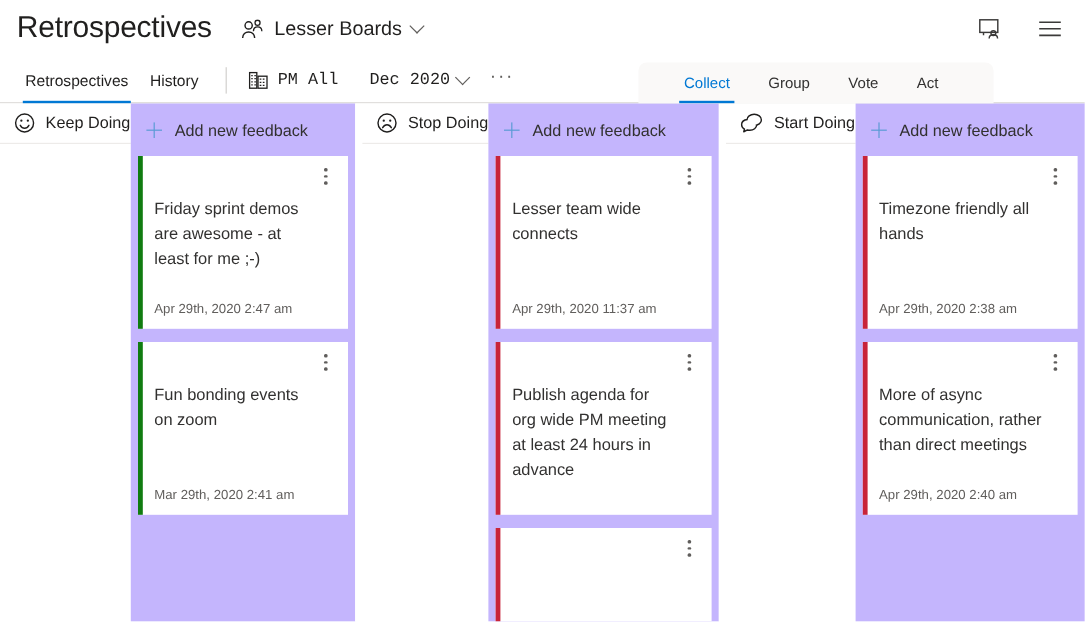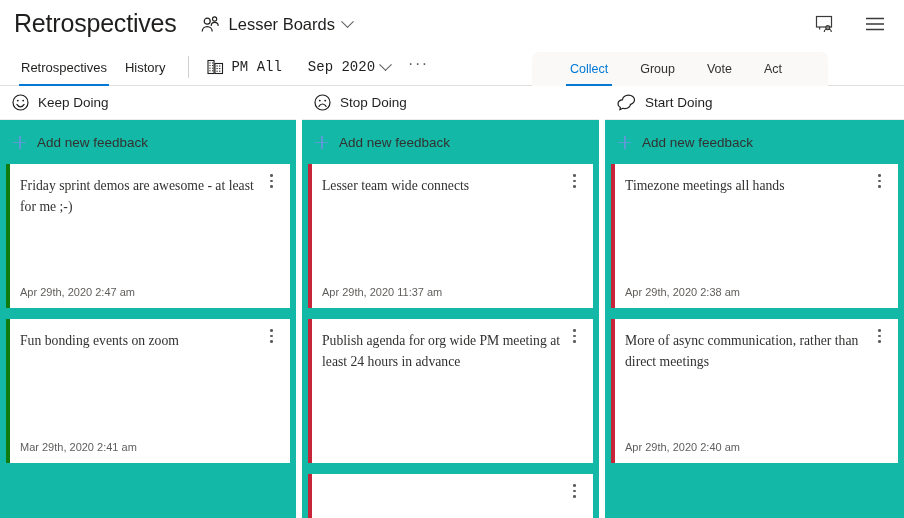--- a/index.html
+++ b/index.html
@@ -152,42 +152,42 @@
   }
 
   
   .board {
     display: flex;
     height: 432px;
     background: #ffffff;
   }
   .column {
     display: flex;
-    flex-direction: column;
+    flex-direction: row;
     background: #ffffff;
     height: 100%;
   }
   .col-gap { width: 6px; flex: none; background: #ffffff; }
 
   .col-header {
     height: 34px;
     display: flex;
     align-items: center;
     gap: 9px;
     padding-left: 12px;
     background: #ffffff;
     border-bottom: 1px solid #edebe9;
   }
   .col-header .title {
     font-size: 13.5px;
     color: #201f1e;
   }
   .col-body {
     flex: 1;
-    background: #14b8a6;
+    background: #c4b5fd;
     padding: 0 6px 0 0;
     overflow: hidden;
   }
   .add-row {
     height: 44px;
     display: flex;
     align-items: center;
     gap: 11px;
     padding-left: 13px;
     font-size: 13.5px;
@@ -233,25 +233,25 @@
     left: 6px;
     width: 2.5px; height: 2.5px;
     background: #605e5c;
     border-radius: 50%;
   }
   .card-menu i:nth-child(1){ top: 2px; }
   .card-menu i:nth-child(2){ top: 7.5px; }
   .card-menu i:nth-child(3){ top: 13px; }
 
   .card-text {
+    margin-top: 22px;
     font-size: 13.7px;
     line-height: 21px;
     color: #323130;
     padding-right: 16px;
-    font-family: Liberation Serif, serif;
   }
   .card-time {
     margin-top: auto;
     font-size: 11px;
     color: #605e5c;
     padding-top: 10px;
   }
   svg { display: block; }
 </style>
 </head>
@@ -307,21 +307,21 @@
           <rect x="1" y="1.5" width="6" height="13" fill="none" stroke="#201f1e" stroke-width="1.1"></rect>
           <rect x="8" y="4.5" width="7.5" height="10" fill="none" stroke="#201f1e" stroke-width="1.1"></rect>
           <path d="M2.4 4h1.2M5 4h1.2M2.4 6.6h1.2M5 6.6h1.2M2.4 9.2h1.2M5 9.2h1.2M2.4 11.8h1.2M5 11.8h1.2" stroke="#201f1e" stroke-width="1"></path>
           <path d="M9.4 7h1.4M12 7h1.4M9.4 9.6h1.4M12 9.6h1.4M9.4 12.2h1.4M12 12.2h1.4" stroke="#201f1e" stroke-width="1"></path>
         </svg>
       </span>
       <span>PM All</span>
     </div>
 
     <div class="iter-chip">
-      <span>Sep 2020</span>
+      <span>Dec 2020</span>
       <span class="chev"></span>
     </div>
 
     <div class="ellipsis-btn">···</div>
   </div>
 
   <div class="stage-tabs">
     <div class="stage-tab active">
       <span>Collect</span>
     </div>
@@ -452,21 +452,21 @@
         <span>Add new feedback</span>
       </div>
       <div class="cards">
         <div class="card">
           <span class="accent" style="background:#c8243a"></span>
           <span class="card-menu">
               <i></i>
               <i></i>
               <i></i>
             </span>
-          <div class="card-text">Timezone meetings all hands</div>
+          <div class="card-text">Timezone friendly all hands</div>
           <div class="card-time">Apr 29th, 2020 2:38 am</div>
         </div>
         <div class="card">
           <span class="accent" style="background:#c8243a"></span>
           <span class="card-menu">
               <i></i>
               <i></i>
               <i></i>
             </span>
           <div class="card-text">More of async communication, rather than direct meetings</div>

